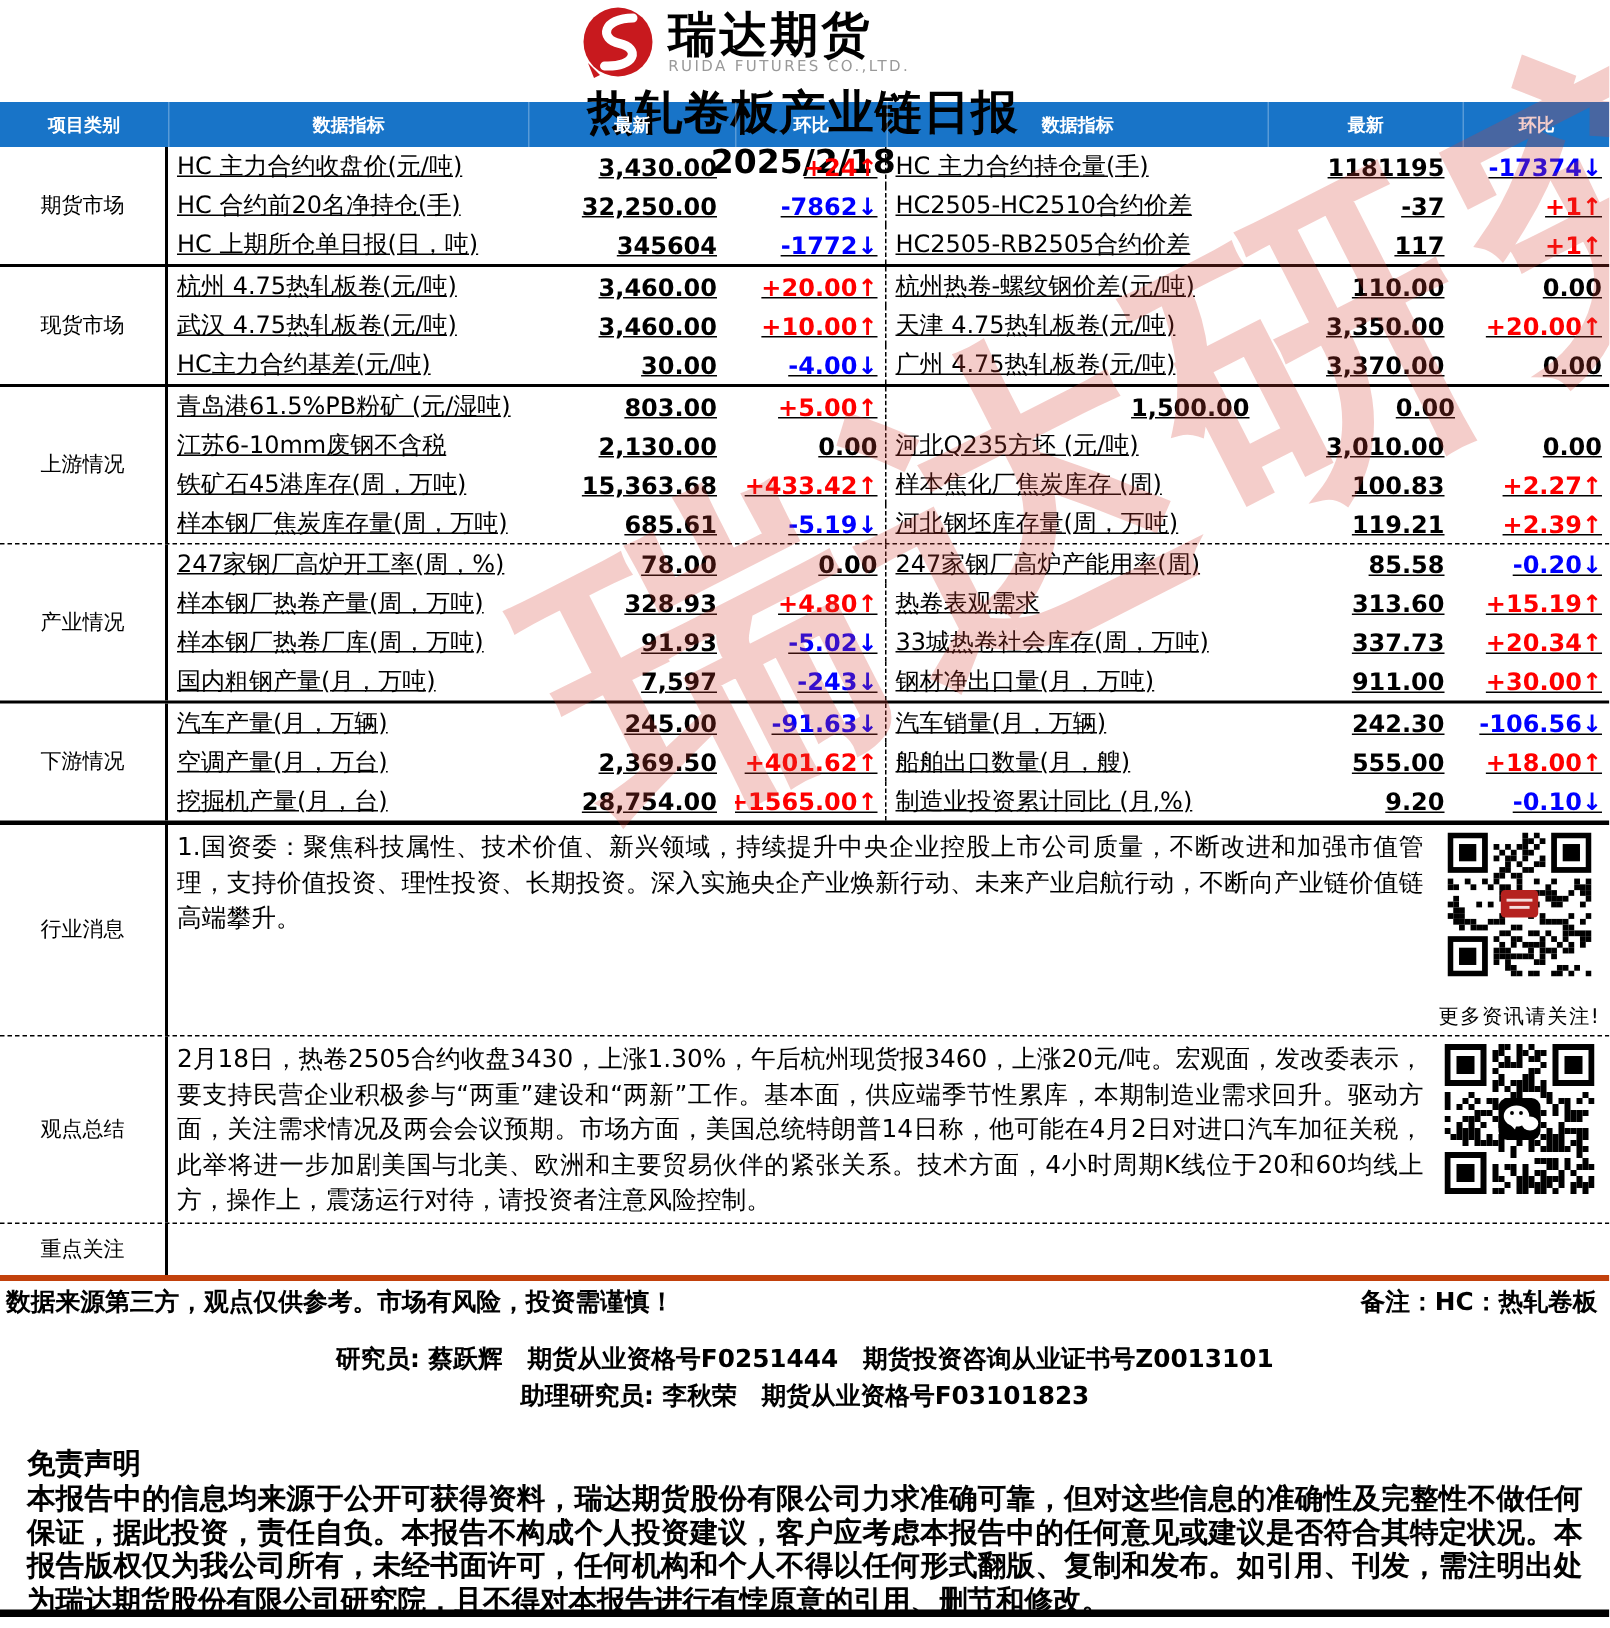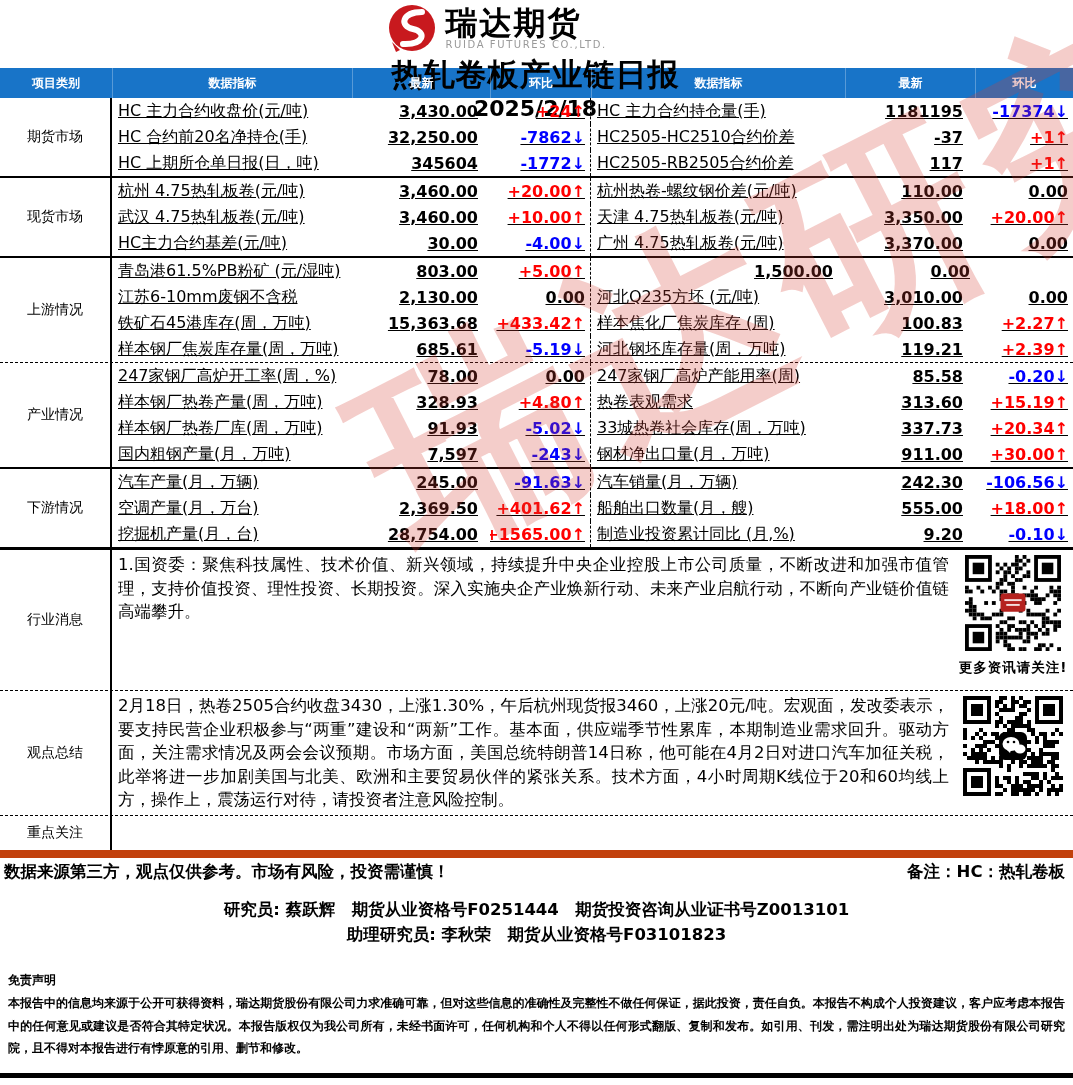--- a/index.html
+++ b/index.html
@@ -32,31 +32,31 @@
   .c-ind{justify-content:flex-start;padding-left:6px;}
   .c-val{justify-content:flex-end;font-weight:bold;padding-right:12px;}
   .c-chg{justify-content:flex-end;font-weight:bold;padding-right:5px;}
   .c-mid{border-right:1px dashed #000;}
   .up{color:#f00;}.dn{color:#00f;}.fl{color:#000;}
 
   .ncontent{flex:1;display:flex;padding:3px 4px 3px 6px;box-sizing:border-box;}
   .ntext{flex:1;font-size:16.5px;line-height:23.5px;text-align:justify;padding-right:8px;}
   .nqr{width:112px;flex:none;text-align:center;}
   .nqr svg{display:block;margin:2px auto 0;background:#fff;}
-  .qrcap{font-size:13.5px;font-weight:bold;margin-top:8px;letter-spacing:1px;}
+  .qrcap{font-size:13.5px;font-weight:normal;margin-top:18px;letter-spacing:1px;}
   .sec-news .rowsarea{min-height:140px;}
   .sec-summary .rowsarea{min-height:118px;}
   .sec-focus .rowsarea{min-height:34px;}
   .rowsarea{flex:1;display:flex;}
 
   
-  .src-line{border-top:8px solid #c2410c;display:flex;justify-content:space-between;
+  .src-line{border-top:4px solid #c2410c;display:flex;justify-content:space-between;
             font-weight:bold;font-size:16.5px;padding:3px 8px 2px 4px;}
   .researchers{text-align:center;font-weight:bold;font-size:16.5px;margin-top:12px;line-height:25px;}
-  .disclaimer{margin-top:22px;padding:0 8px;font-size:12px;font-weight:600;line-height:22.5px;text-align:justify;}
+  .disclaimer{margin-top:22px;padding:0 18px;font-size:19px;font-weight:600;line-height:22.5px;text-align:justify;}
   .disc-title{margin-bottom:1px;}
   .bottom-bar{position:absolute;left:0;width:1073px;bottom:7px;height:5px;background:#000;}
 
   
   .watermark{position:absolute;left:330px;top:140px;width:900px;z-index:3;pointer-events:none;
              font-size:215px;font-weight:bold;color:rgba(214,62,50,.26);transform:rotate(-27deg);
              white-space:nowrap;letter-spacing:10px;}
 </style>
 </head>
 <body>

